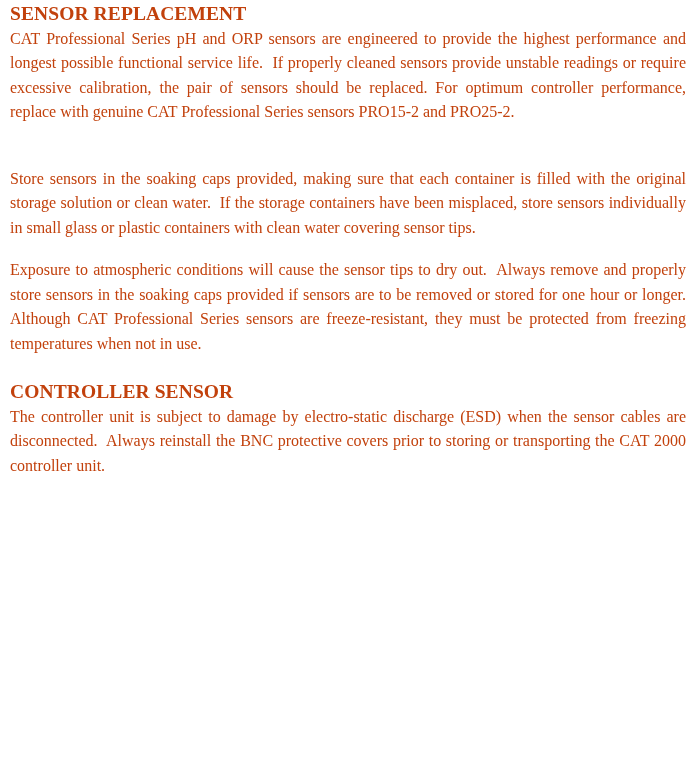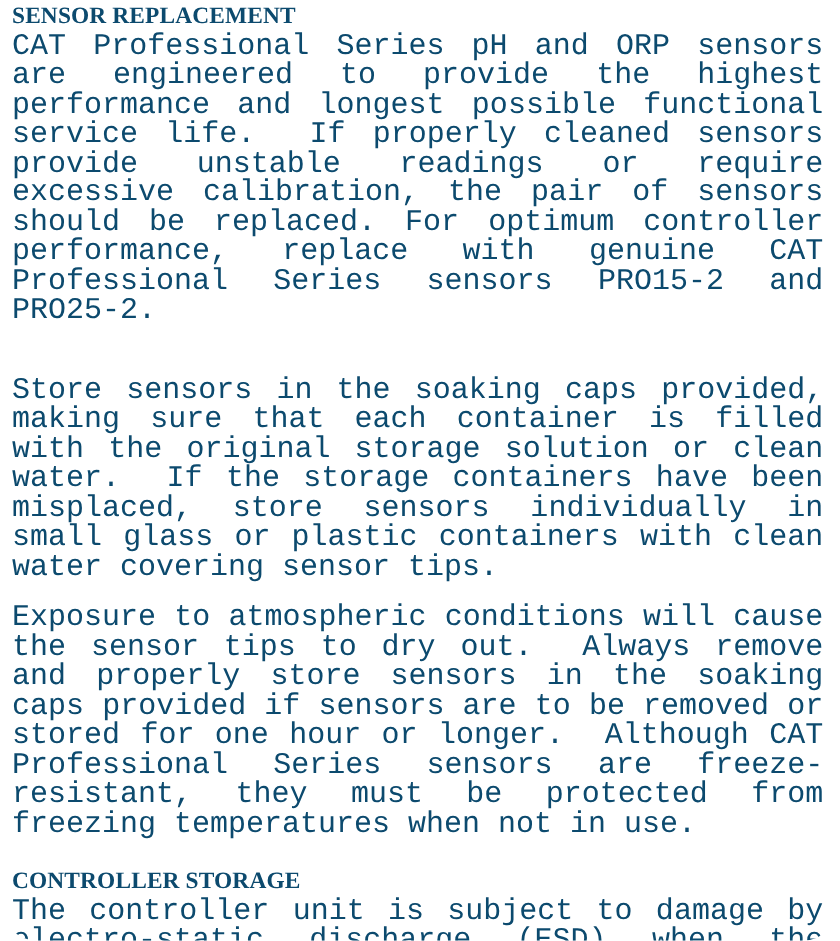--- a/index.html
+++ b/index.html
@@ -7,38 +7,36 @@
     padding: 0;
     background: #ffffff;
   }
   .page {
     box-sizing: border-box;
     width: 700px;
     height: 784px;
     padding: 2px 14px 0 10px;
     background: #ffffff;
     font-family: "Liberation Serif", serif;
-    color: #0c4a6e;
+    color: #c2410c;
     overflow: hidden;
-    border-radius: 32px;
   }
   .doc-section h2 {
     margin: 0;
     font-size: 19.5px;
     line-height: 24.5px;
     font-weight: 700;
     letter-spacing: 0.1px;
   }
   .doc-section p {
     margin: 0;
-    font-size: 25px;
+    font-size: 16px;
     line-height: 24.5px;
     text-align: justify;
     white-space: pre-wrap;
-    font-family: Liberation Mono, monospace;
   }
   .doc-section p + p {
     margin-top: 18px;
   }
   .sec-2 { margin-top: 42px; }
   .sec-3 { margin-top: 24px; }
   .sec-4 { margin-top: 17px; }
 </style>
 </head>
 <body>
@@ -49,20 +47,20 @@
     <h2>SENSOR REPLACEMENT</h2>
     <p>CAT Professional Series pH and ORP sensors are engineered to provide the highest performance and longest possible functional service life.  If properly cleaned sensors provide unstable readings or require excessive calibration, the pair of sensors should be replaced. For optimum controller performance, replace with genuine CAT Professional Series sensors PRO15-2 and PRO25-2.</p>
   </section>
 
   <section class="doc-section sec-2">
     <p>Store sensors in the soaking caps provided, making sure that each container is filled with the original storage solution or clean water.  If the storage containers have been misplaced, store sensors individually in small glass or plastic containers with clean water covering sensor tips.</p>
     <p>Exposure to atmospheric conditions will cause the sensor tips to dry out.  Always remove and properly store sensors in the soaking caps provided if sensors are to be removed or stored for one hour or longer.  Although CAT Professional Series sensors are freeze-resistant, they must be protected from freezing temperatures when not in use.</p>
   </section>
 
   <section class="doc-section sec-3">
-    <h2>CONTROLLER STORAGE</h2>
+    <h2>CONTROLLER SENSOR</h2>
     <p>The controller unit is subject to damage by electro-static discharge (ESD) when the sensor cables are disconnected.  Always reinstall the BNC protective covers prior to storing or transporting the CAT 2000 controller unit.</p>
   </section>
 
   <section class="doc-section sec-4">
   </section>
 
 </div>
 
 </body></html>

